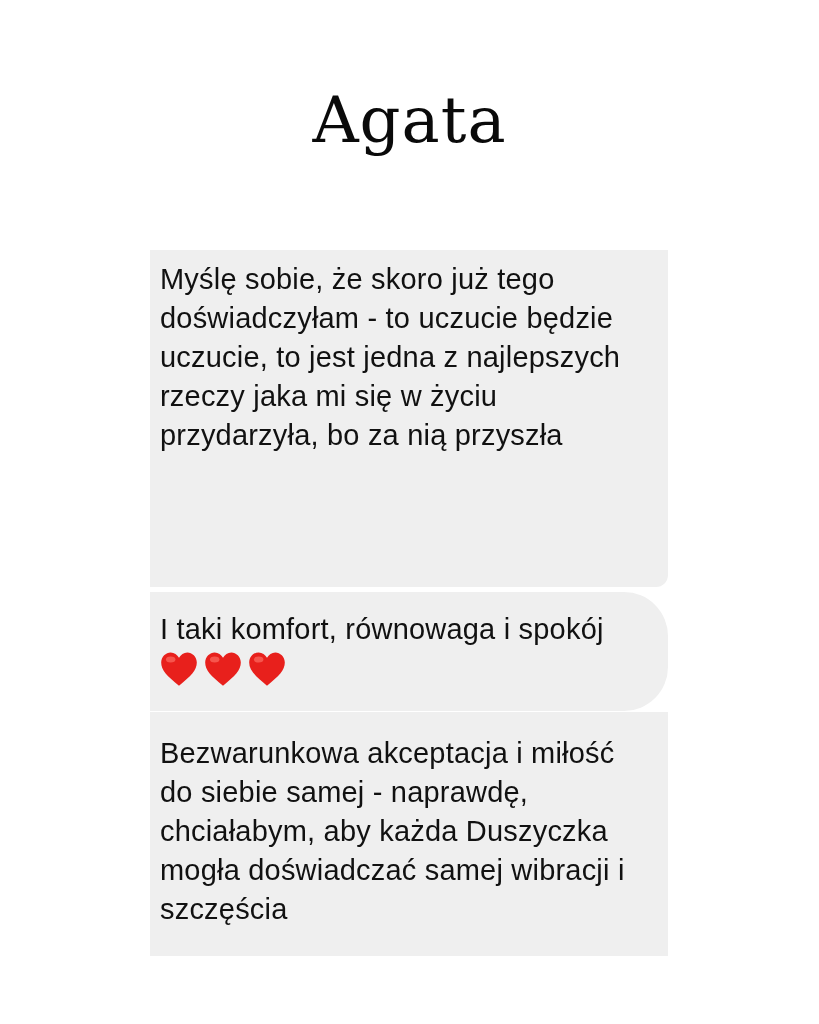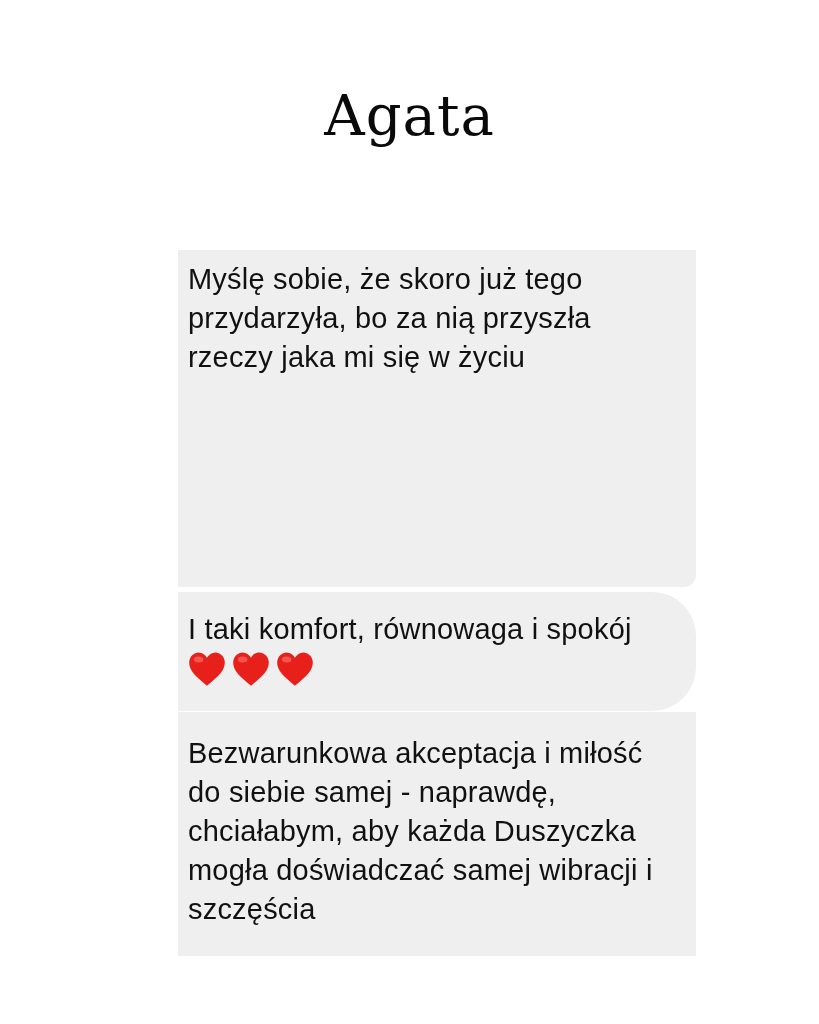--- a/index.html
+++ b/index.html
@@ -5,47 +5,48 @@
     html, body { margin: 0; padding: 0; }
     body {
       width: 819px; height: 1024px; background: #ffffff;
       position: relative; overflow: hidden;
       font-family: "Liberation Sans", "DejaVu Sans", sans-serif;
     }
     .title {
       position: absolute; left: 0; width: 819px; top: 88px;
       text-align: center;
       font-family: "DejaVu Serif", "Liberation Serif", serif;
-      font-size: 56px; color: #0a0a0a; letter-spacing: 1px;
+      font-size: 64px; color: #0a0a0a; letter-spacing: 1px;
       font-weight: normal; line-height: 1;
     }
     .bubble {
       position: absolute; left: 150px; width: 518px;
       background: #efefef; box-sizing: border-box;
       padding: 10px 27px 0 10px;
       color: #111111; font-size: 29px; line-height: 39px;
       letter-spacing: 0.2px;
-      margin-left: 28px;
     }
     .b1 { top: 250px; height: 337px; border-radius: 0 0 12px 0; }
     .b2 { top: 592px; height: 119px; border-radius: 0 44px 44px 0; padding-top: 18px; }
     .b3 { top: 712px; height: 244px; padding-top: 22px; }
     .line { display: block; white-space: nowrap; }
     .hearts { display: flex; gap: 6px; margin-top: 2px; }
     .heart { width: 38px; height: 36px; display: inline-block; }
   </style>
 </head>
 <body>
 
 <div class="title">Agata</div>
 
 <div class="bubble b1">
   <span class="line">Myślę sobie, że skoro już tego</span>
+  <span class="line">doświadczyłam - to uczucie będzie</span>
+  <span class="line">uczucie, to jest jedna z najlepszych</span>
+  <span class="line">rzeczy jaka mi się w życiu</span>
   <span class="line">przydarzyła, bo za nią przyszła</span>
-  <span class="line">rzeczy jaka mi się w życiu</span>
 </div>
 
 <div class="bubble b2">
   <span class="line">I taki komfort, równowaga i spokój</span>
   <div class="hearts">
     <svg class="heart" viewBox="0 0 32 30">
         <path d="M16 29 C6 21 1 16 1 9.5 C1 4.5 5 1 9 1 C12 1 14.5 2.8 16 5.5 C17.5 2.8 20 1 23 1 C27 1 31 4.5 31 9.5 C31 16 26 21 16 29 Z" fill="#e8201c"></path>
         <ellipse cx="9" cy="7" rx="4" ry="2.5" fill="#ff7a6e" opacity="0.6"></ellipse>
       </svg>
     <svg class="heart" viewBox="0 0 32 30">

